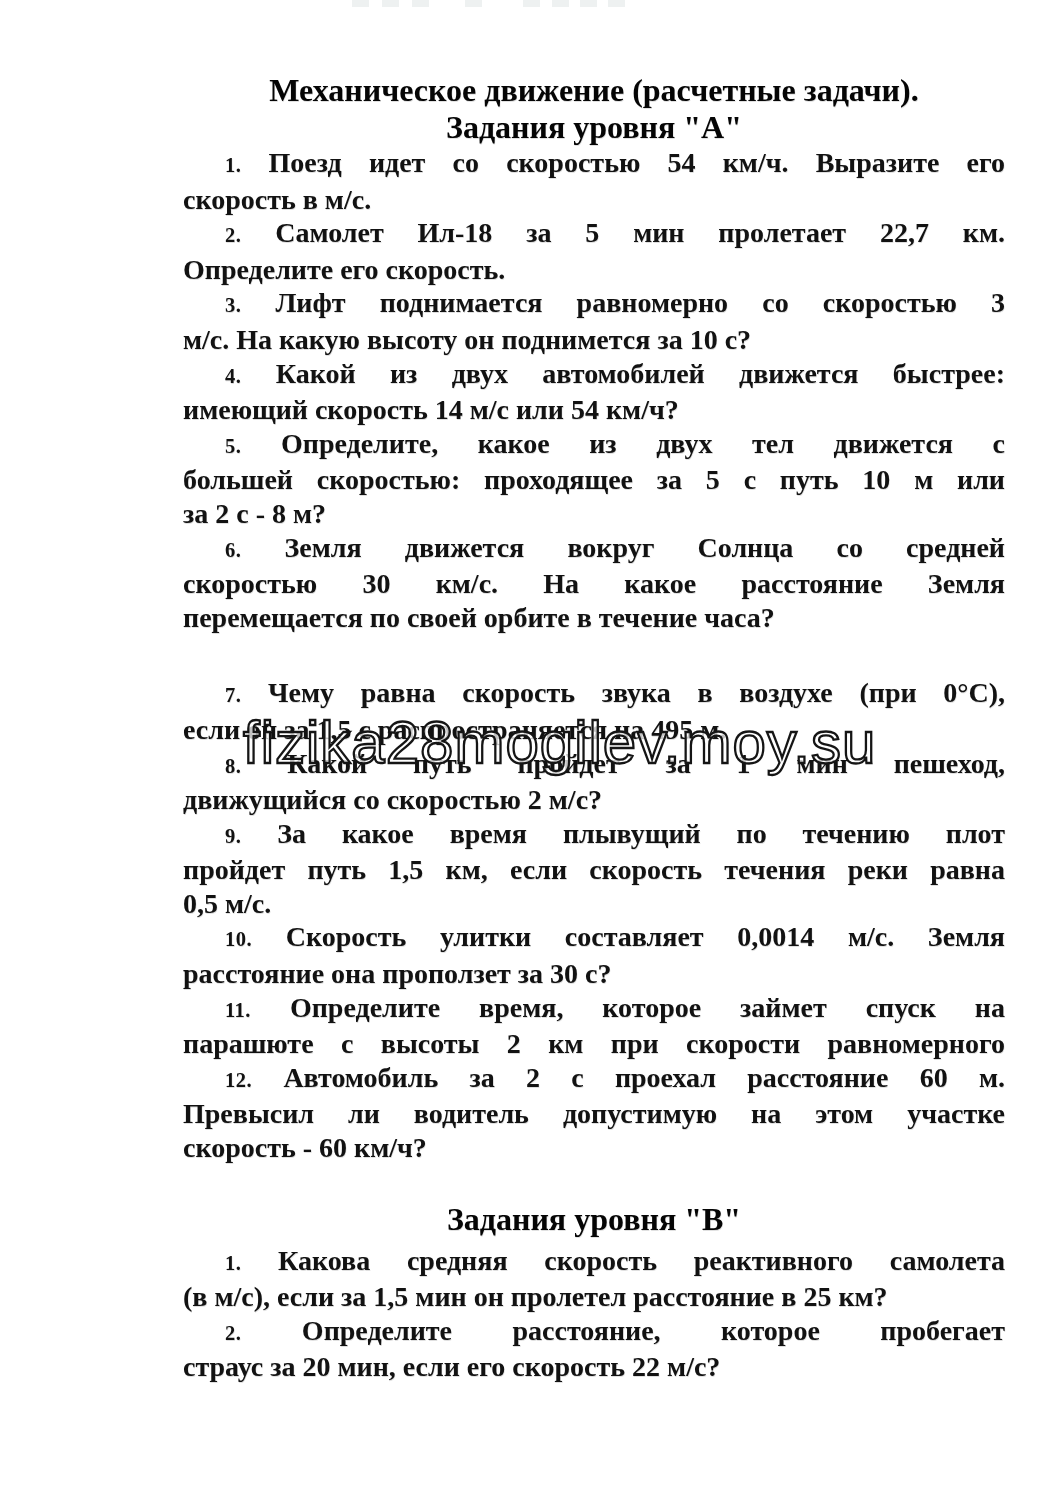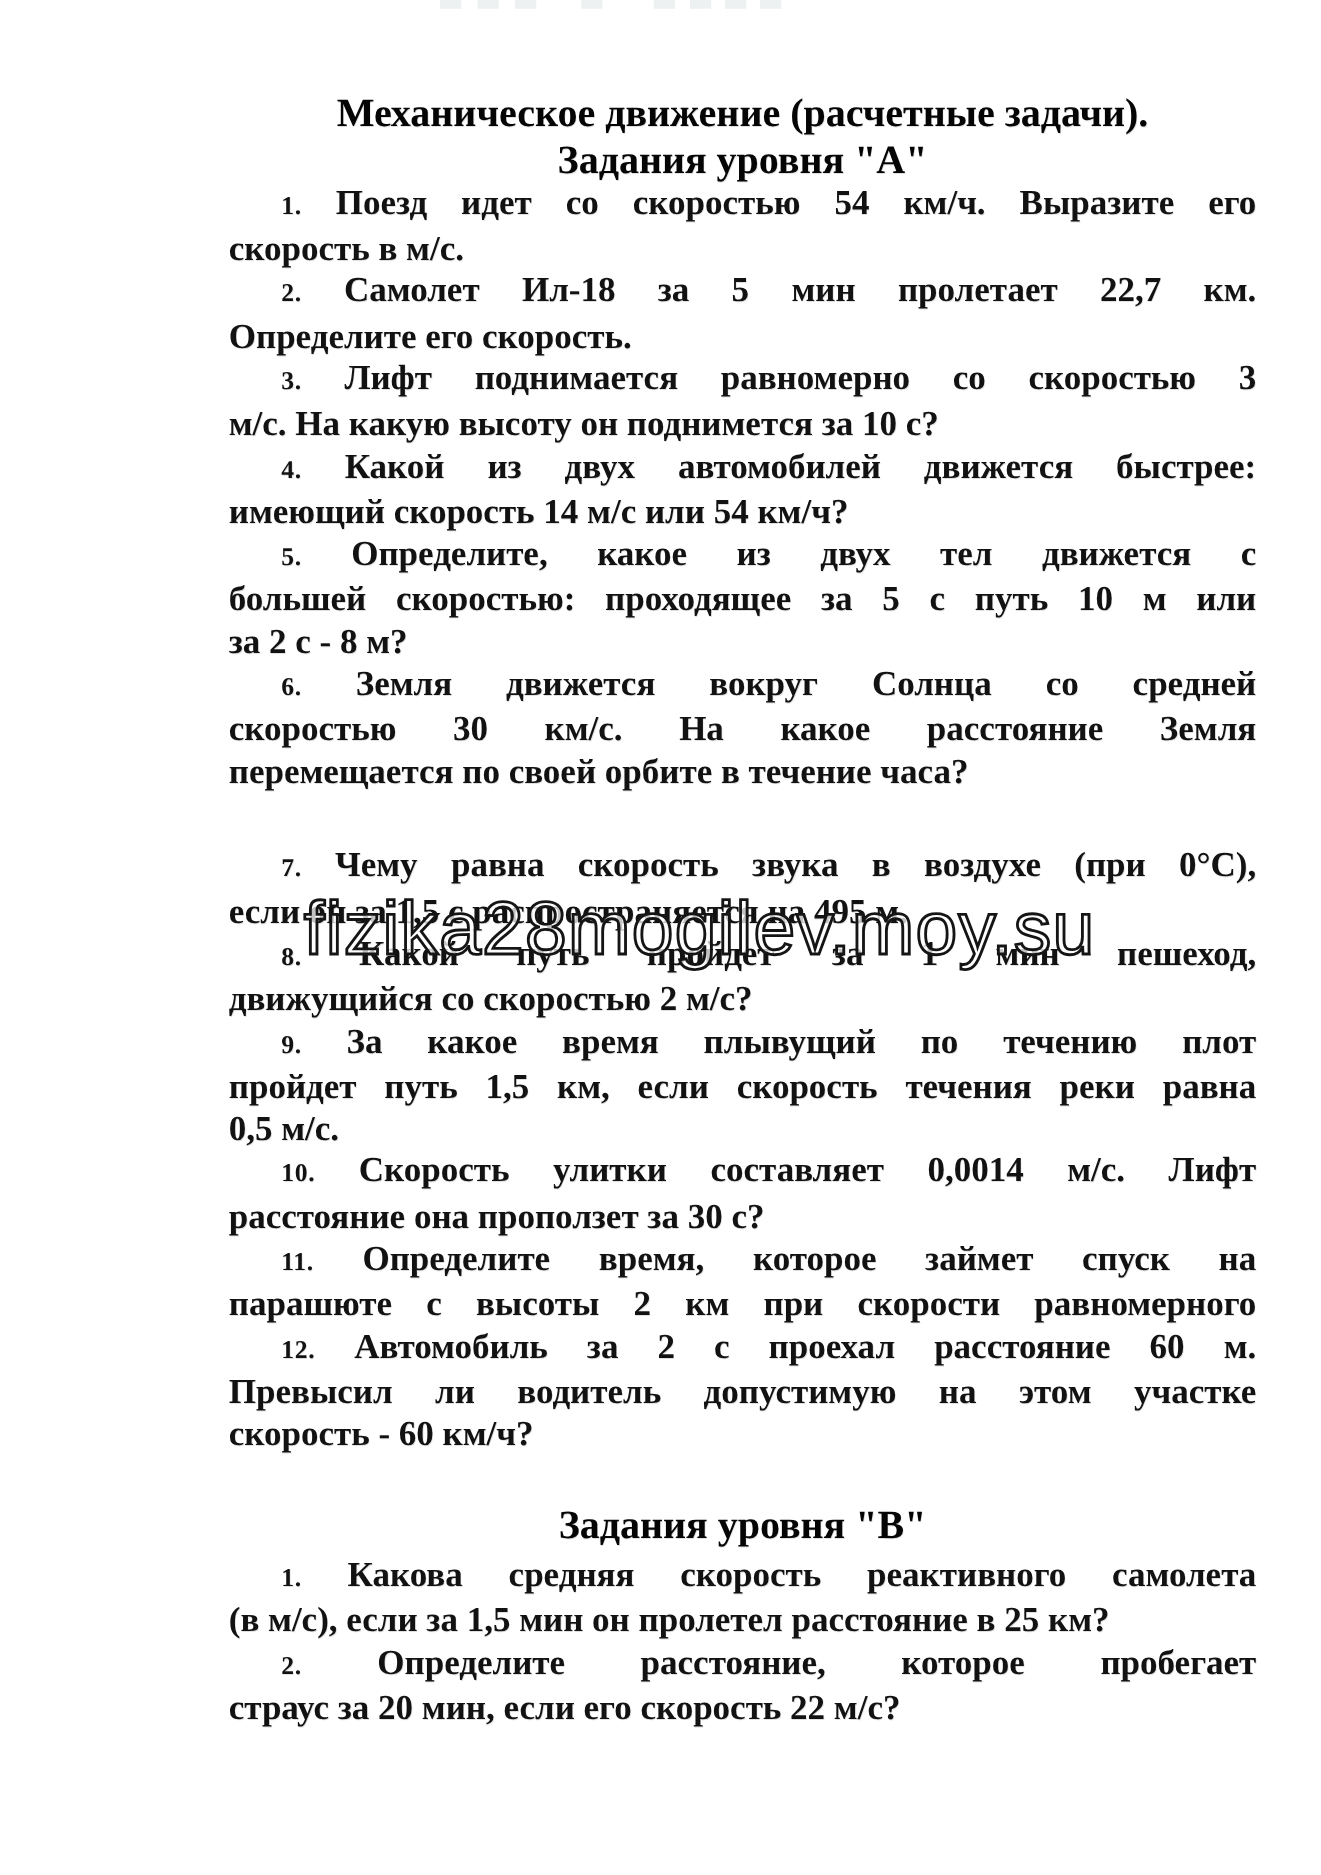--- a/index.html
+++ b/index.html
@@ -126,21 +126,21 @@
         <div class="line lastline">движущийся со скоростью 2 м/с?</div>
       </div>
 
       <div class="problem">
         <div class="line jline firstline"><span class="num">9.</span> <span>За какое время плывущий по течению плот</span></div>
         <div class="line jline">пройдет путь 1,5 км, если скорость течения реки равна</div>
         <div class="line lastline">0,5 м/с.</div>
       </div>
 
       <div class="problem">
-        <div class="line jline firstline"><span class="num">10.</span> <span>Скорость улитки составляет 0,0014 м/с. Лифт</span></div>
+        <div class="line jline firstline"><span class="num">10.</span> <span>Скорость улитки составляет 0,0014 м/с. Земля</span></div>
         <div class="line lastline">расстояние она проползет за 30 с?</div>
       </div>
 
       <div class="problem">
         <div class="line jline firstline"><span class="num">11.</span> <span>Определите время, которое займет спуск на</span></div>
         <div class="line jline">парашюте с высоты 2 км при скорости равномерного</div>
       </div>
 
       <div class="problem">
         <div class="line jline firstline"><span class="num">12.</span> <span>Автомобиль за 2 с проехал расстояние 60 м.</span></div>

